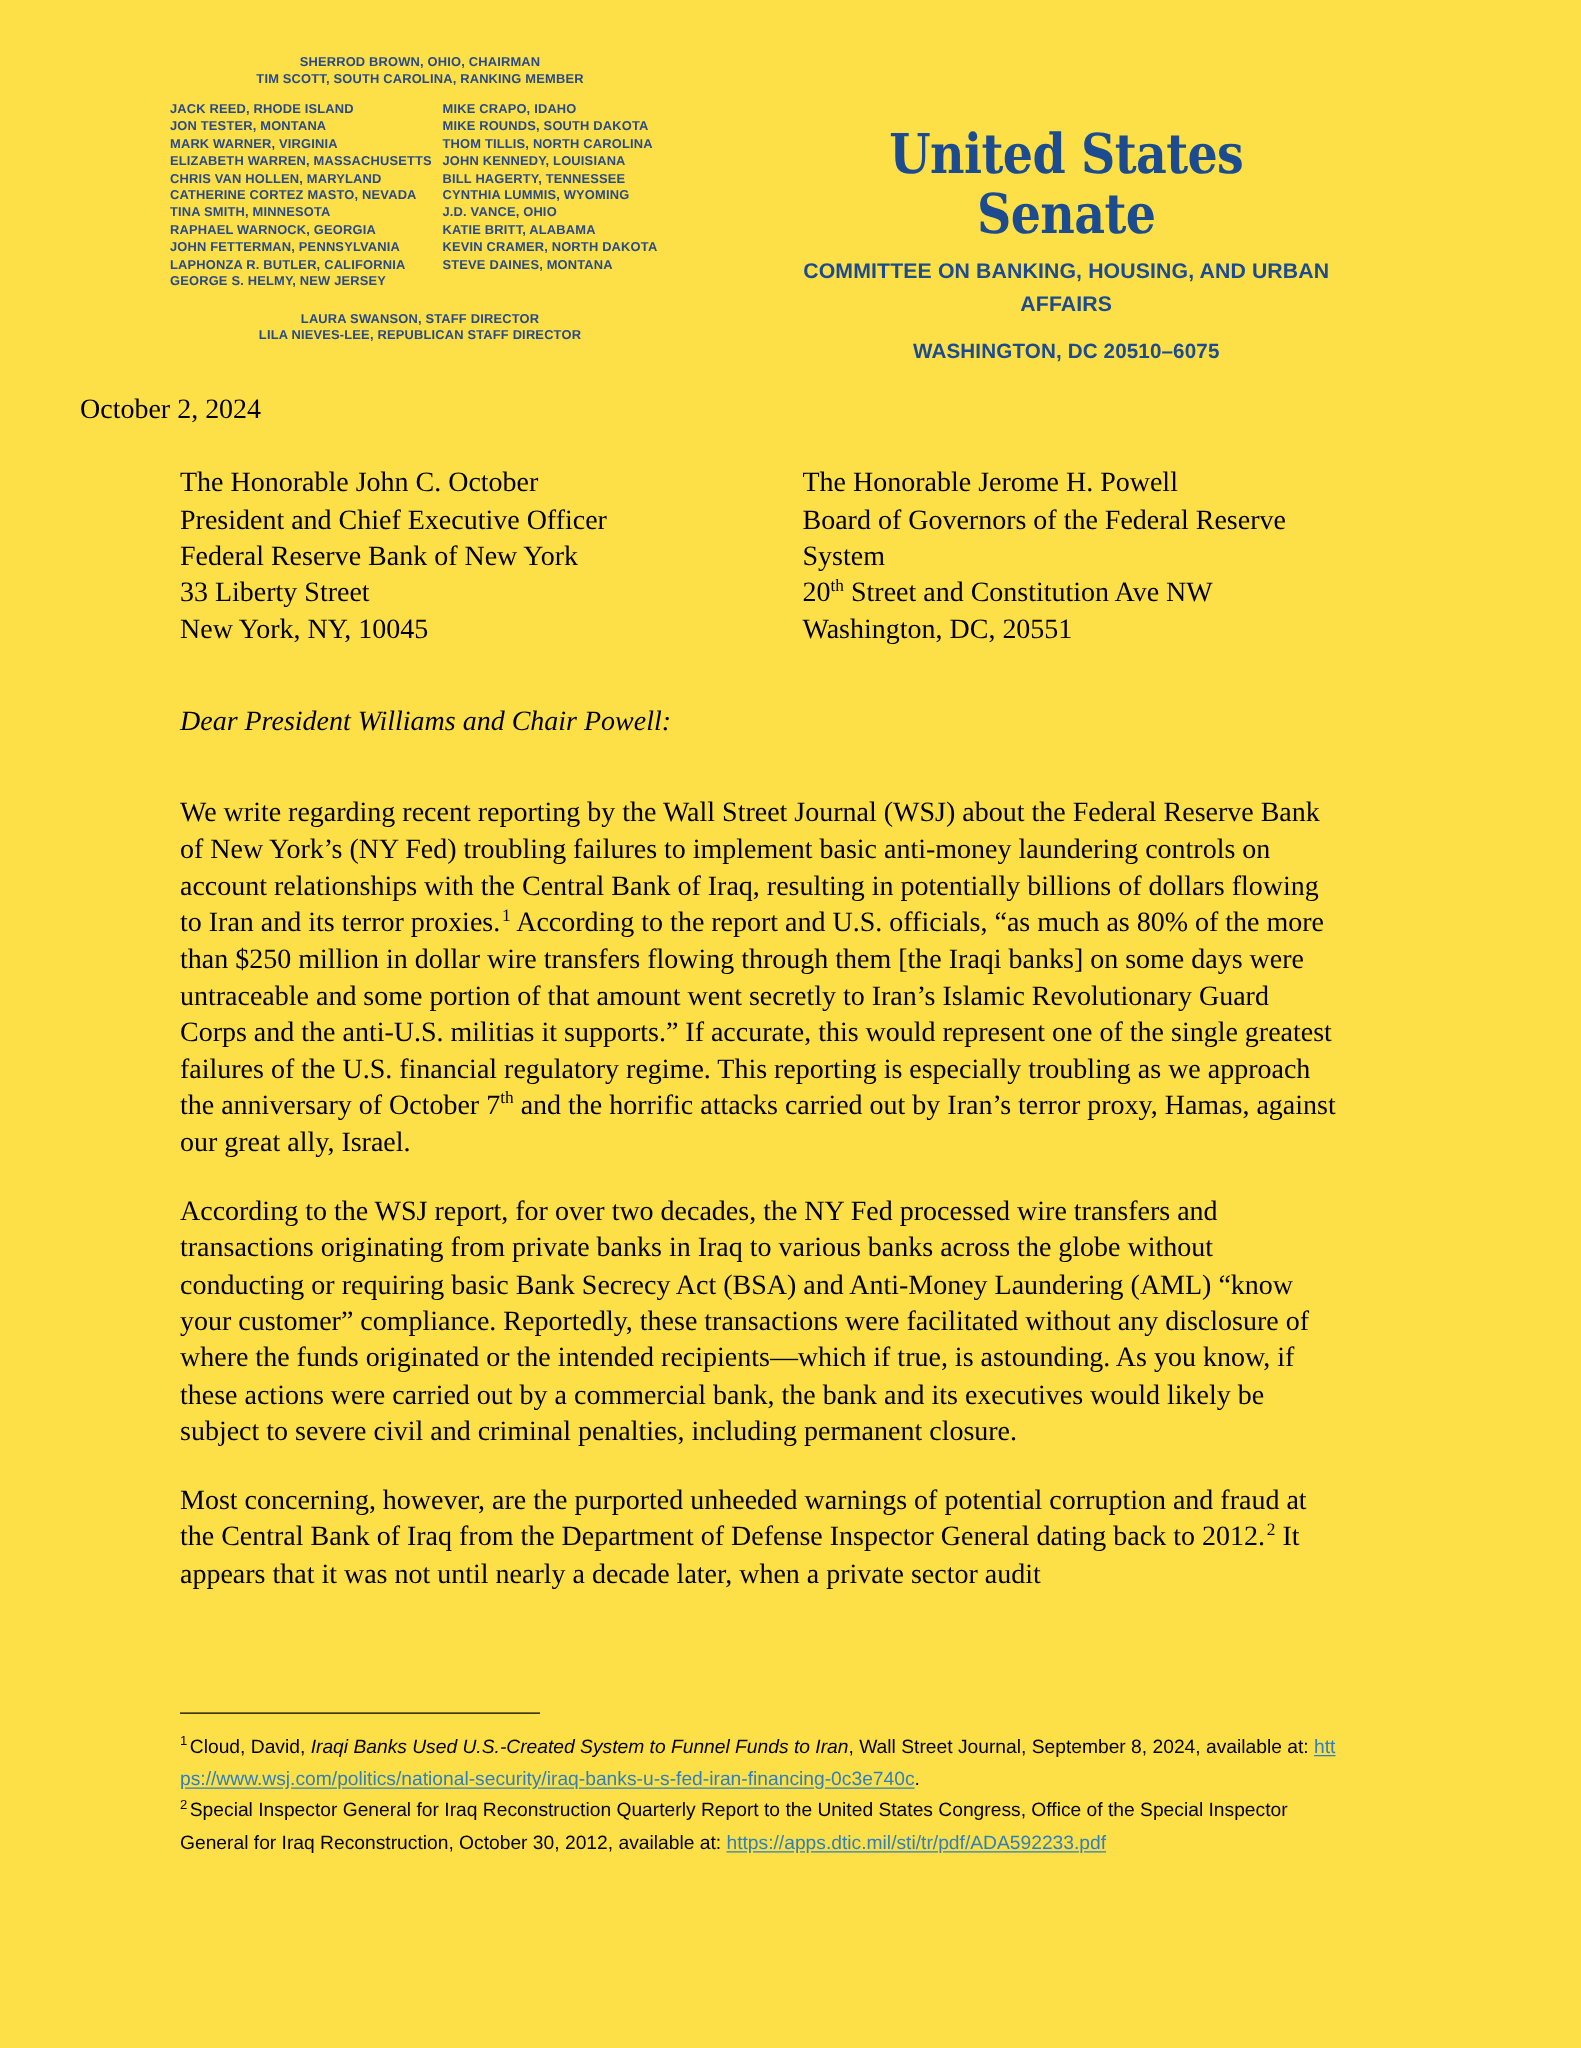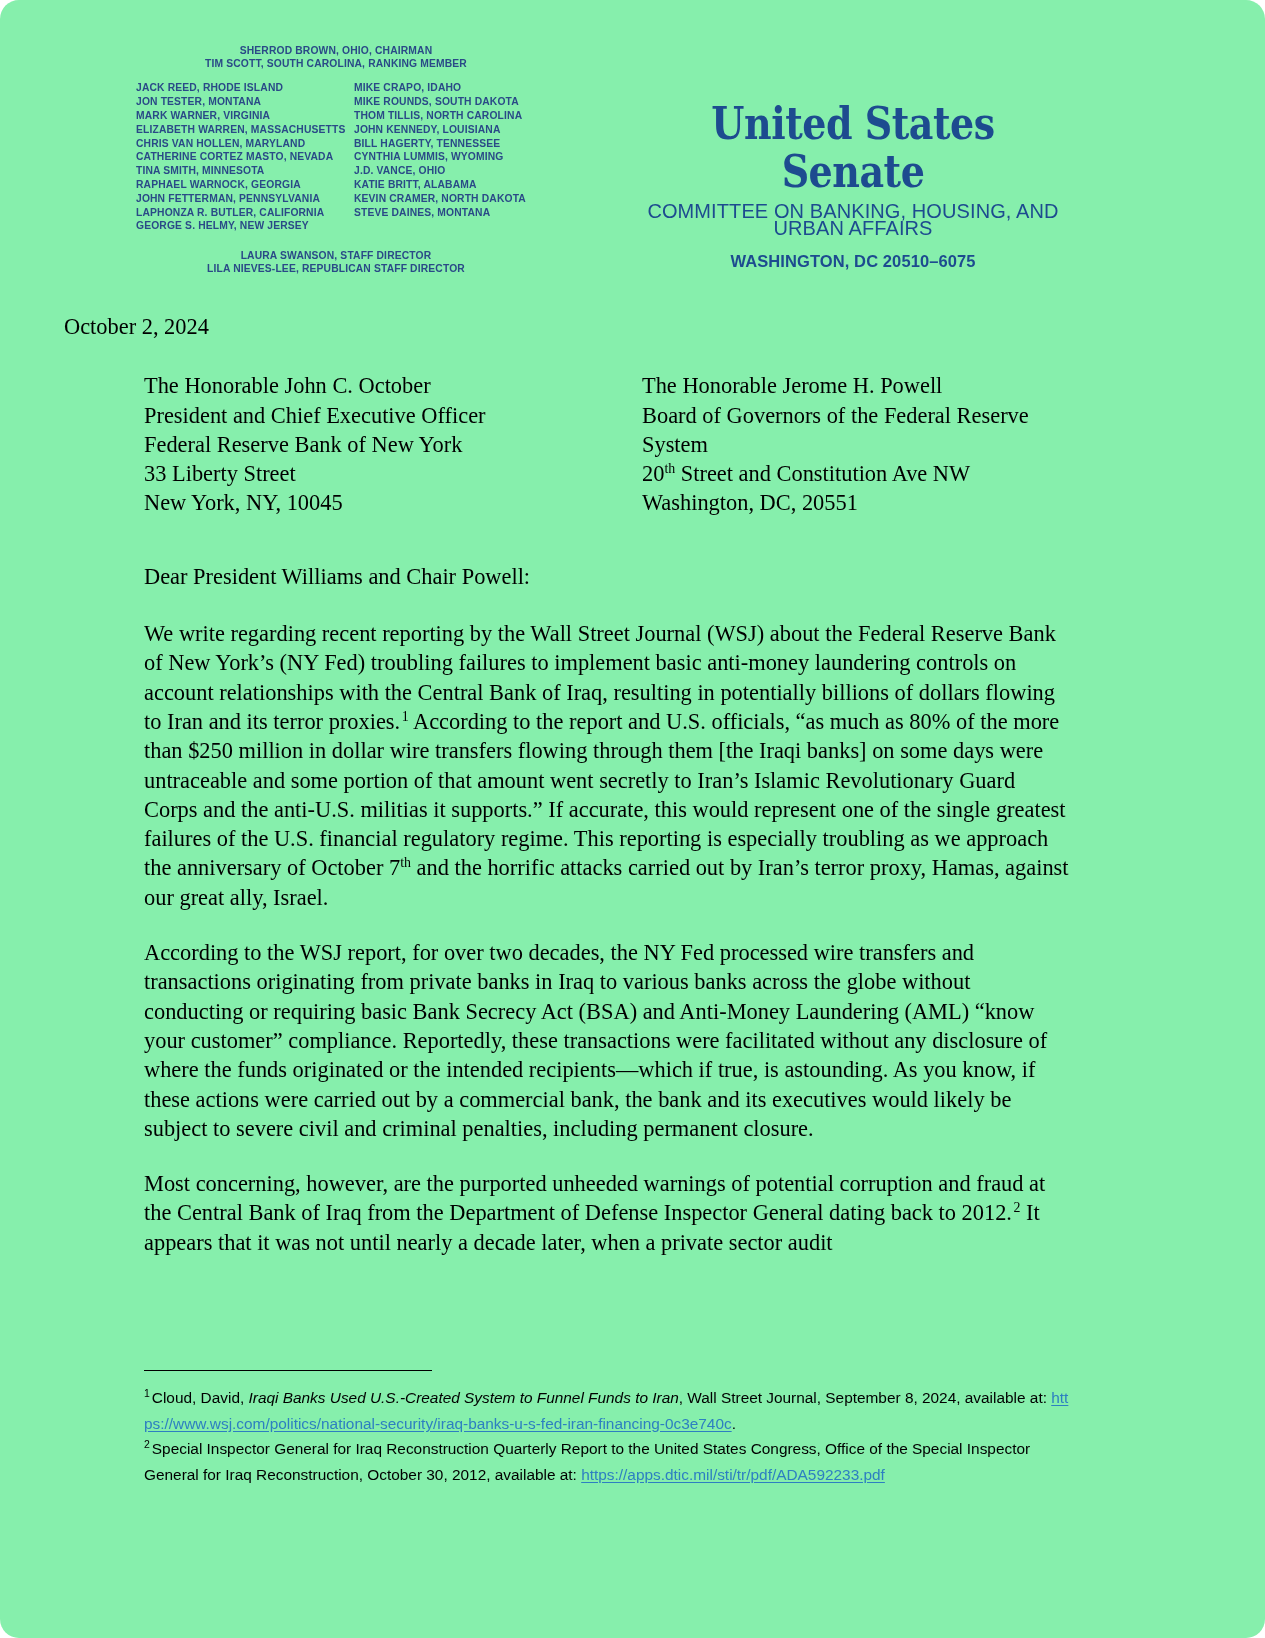--- a/index.html
+++ b/index.html
@@ -4,25 +4,24 @@
 <style>
   html, body {
     margin: 0;
     padding: 0;
     background: #ffffff;
   }
   .page {
     position: relative;
     width: 1265px;
     height: 1638px;
-    background: #86efac;
+    background: #fde047;
     margin: 0 auto;
     overflow: hidden;
     box-sizing: border-box;
-    border-radius: 19px;
   }
 
   
   .letterhead {
     position: absolute;
     top: 44px;
     left: 0;
     width: 1265px;
     height: 220px;
   }
@@ -69,23 +68,23 @@
     font-family: "DejaVu Serif", serif;
     font-weight: bold;
     font-size: 44px;
     line-height: 48px;
     letter-spacing: -0.5px;
     font-stretch: condensed;
     transform: scaleX(0.96);
   }
   .committee-line {
     font-family: "Liberation Sans", sans-serif;
-    font-weight: normal;
-    font-size: 20px;
-    line-height: 17px;
+    font-weight: bold;
+    font-size: 17px;
+    line-height: 27px;
     margin-top: 7px;
     letter-spacing: 0.1px;
   }
   .city-line {
     font-family: "Liberation Sans", sans-serif;
     font-weight: bold;
     font-size: 16.5px;
     line-height: 21px;
     margin-top: 14px;
     letter-spacing: 0.1px;
@@ -107,21 +106,21 @@
     margin-bottom: 30px;
   }
   .addr-block {
     display: flex;
     flex-direction: row;
     margin-bottom: 44px;
   }
   .addr-col-left { width: 498px; }
   .addr-col-right { width: 427px; }
   .addr-line { white-space: pre-wrap; }
-  .salutation { margin-bottom: 28px; }
+  .salutation { margin-bottom: 44px; font-style: italic; }
   .para {
     margin-bottom: 26px;
     text-align: left;
   }
   sup {
     font-size: 0.62em;
     vertical-align: super;
     line-height: 0;
   }
   .fn-ref { padding-left: 1.5px; }

